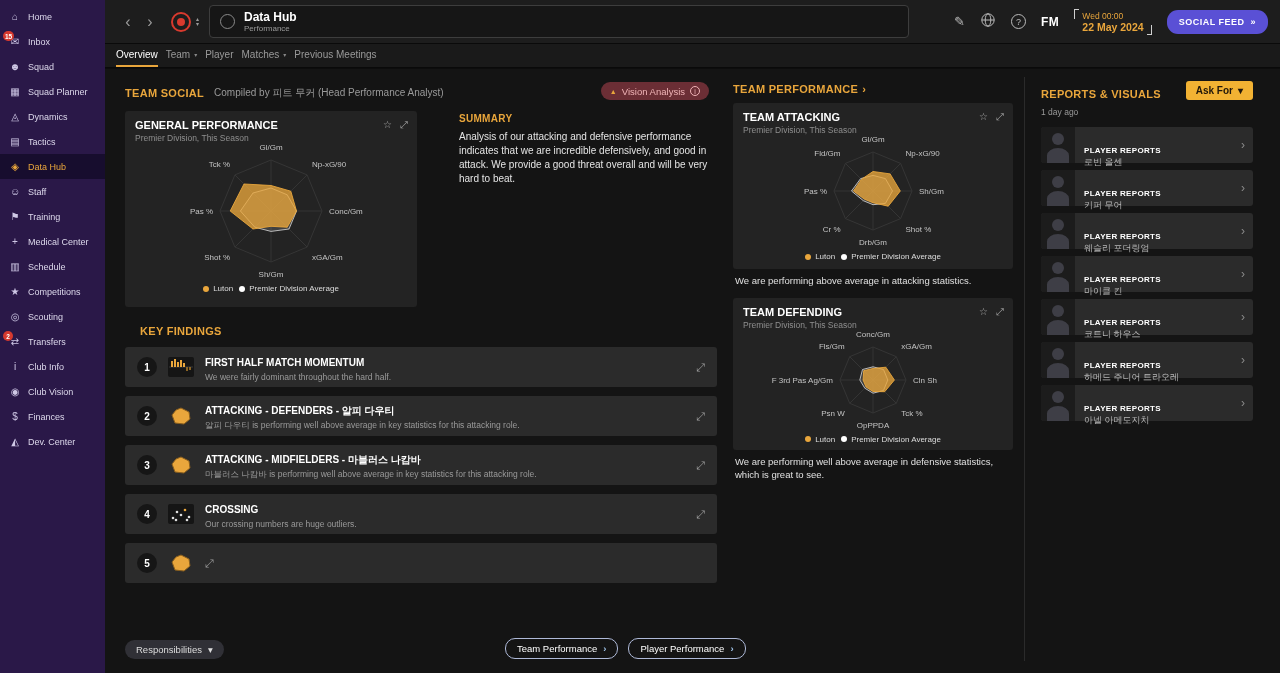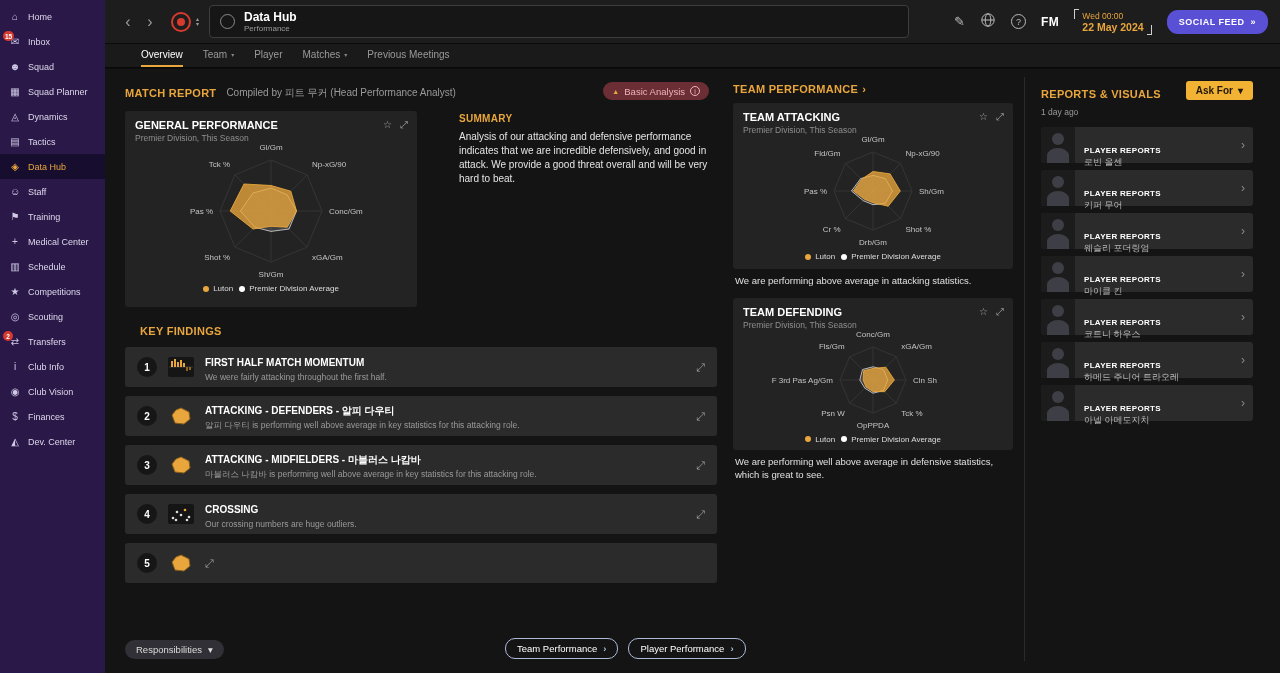--- a/index.html
+++ b/index.html
@@ -44,21 +44,21 @@
   .datebox::after { content:""; position:absolute; right:0; bottom:0; width:4px; height:9px;
     border-right:1px solid #cfcfcf; border-bottom:1px solid #cfcfcf; }
   .d1 { font-size:8.5px; }
   .d2 { font-size:10.5px; font-weight:bold; }
   .social { background:var(--social,#5a50d5); border:none; color:#fff; font-weight:bold;
     font-size:9px; letter-spacing:.5px; padding:7px 12px; border-radius:11px; cursor:pointer;
     display:flex; align-items:center; gap:6px; font-family:inherit; }
 
   
   .tabbar { position:absolute; left:105px; top:44px; right:0; height:24px; background:#1a1a1a;
-    border-bottom:1px solid #0a0a0a; display:flex; align-items:stretch; gap:20px; padding:0 36px; }
+    border-bottom:1px solid #0a0a0a; display:flex; align-items:stretch; gap:8px; padding:0 11px; }
   .tab { display:flex; align-items:center; gap:4px; font-size:10px; color:#9a9a9a;
     cursor:pointer; border-bottom:2px solid transparent; }
   .tab.active { color:#fff; border-bottom-color:var(--accent); }
   .tab .caret { font-size:6px; color:#888; }
 
   
   .content { position:absolute; left:105px; top:69px; right:0; bottom:0; background:var(--bg,#141414); }
   .divider { position:absolute; left:919px; top:8px; bottom:12px; width:1px; background:#2b2b2b; }
   .col-left  { position:absolute; left:20px;  top:14px; width:592px; }
   .col-mid   { position:absolute; left:628px; top:14px; width:280px; }
@@ -271,25 +271,25 @@
   <div class="tab">
       <span>Previous Meetings</span>
     </div>
 </div>
 
 <main class="content">
   <div class="divider"></div>
 
   <div class="col-left">
     <div class="report-header">
-      <span class="orange-h">MATCH REPORT</span>
+      <span class="orange-h">TEAM SOCIAL</span>
       <span class="compiled">Compiled by 피트 무커 (Head Performance Analyst)</span>
       <div class="pill">
         <span class="pill-icon">▲</span>
-        <span>Basic Analysis</span>
+        <span>Vision Analysis</span>
         <span class="pill-info">i</span>
       </div>
     </div>
 
     <div class="top-row">
       <section class="panel gp">
         <div class="panel-icons">
           <span>☆</span>
           <span>⤢</span>
         </div>
@@ -343,21 +343,21 @@
             <line x1="1" y1="10" x2="25" y2="10" stroke="#3a3a3a"></line>
             <rect x="3" y="4" width="2" height="6" fill="#e9a63c"></rect>
             <rect x="6" y="2" width="2" height="8" fill="#e9a63c"></rect>
             <rect x="9" y="5" width="2" height="5" fill="#e9a63c"></rect>
             <rect x="12" y="3" width="2" height="7" fill="#e9a63c"></rect>
             <rect x="15" y="6" width="2" height="4" fill="#e9a63c"></rect>
             <rect x="18" y="10" width="2" height="4" fill="#8a6424"></rect>
             <rect x="21" y="10" width="2" height="3" fill="#8a6424"></rect>
           </svg>
         </span>
-      <span class="kf-text"><span class="kf-title">FIRST HALF MATCH MOMENTUM</span><div class="kf-desc">We were fairly attacking throughout the first half.</div></span>
+      <span class="kf-text"><span class="kf-title">FIRST HALF MATCH MOMENTUM</span><div class="kf-desc">We were fairly dominant throughout the hard half.</div></span>
       <span class="kf-expand">⤢</span>
     </div>
 
     <div class="kf-row">
       <span class="kf-num">2</span>
       <span class="kf-icon">
           <svg width="22" height="20">
             <polygon points="11,2 19,6 20,13 14,18 5,17 2,9 6,4" fill="#e9a63c" stroke="#8a5f1e"></polygon>
           </svg>
         </span>

